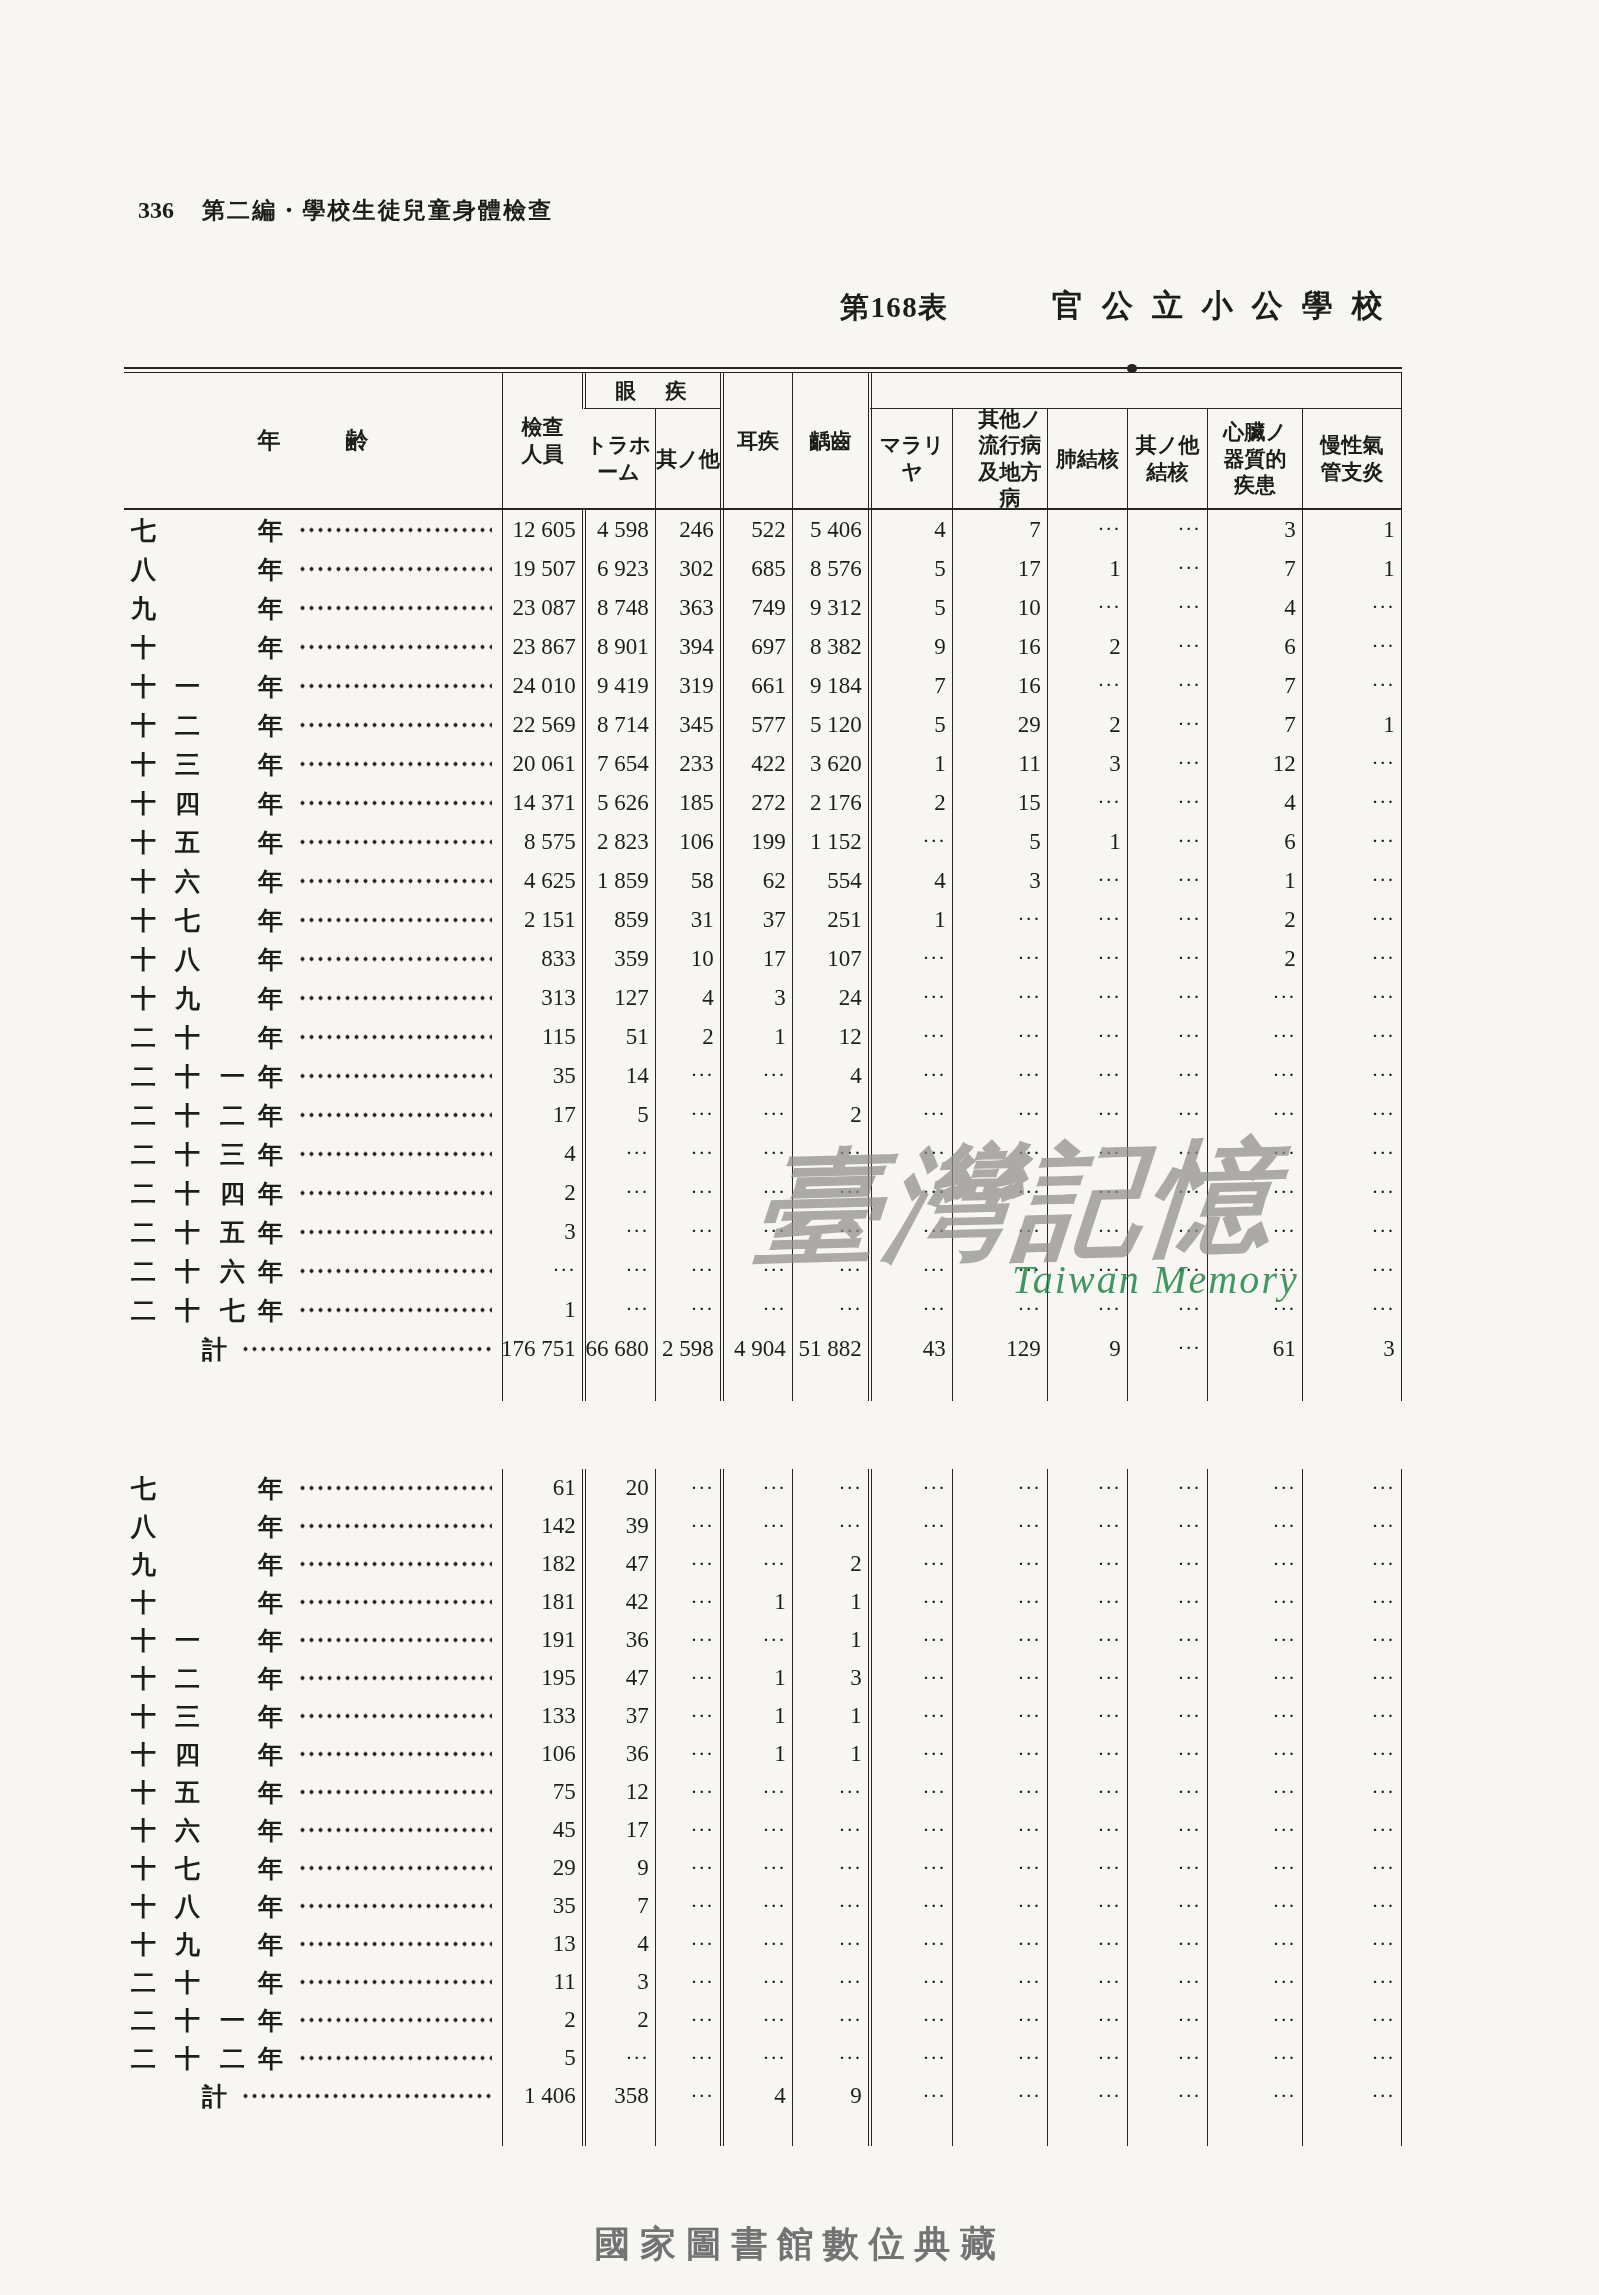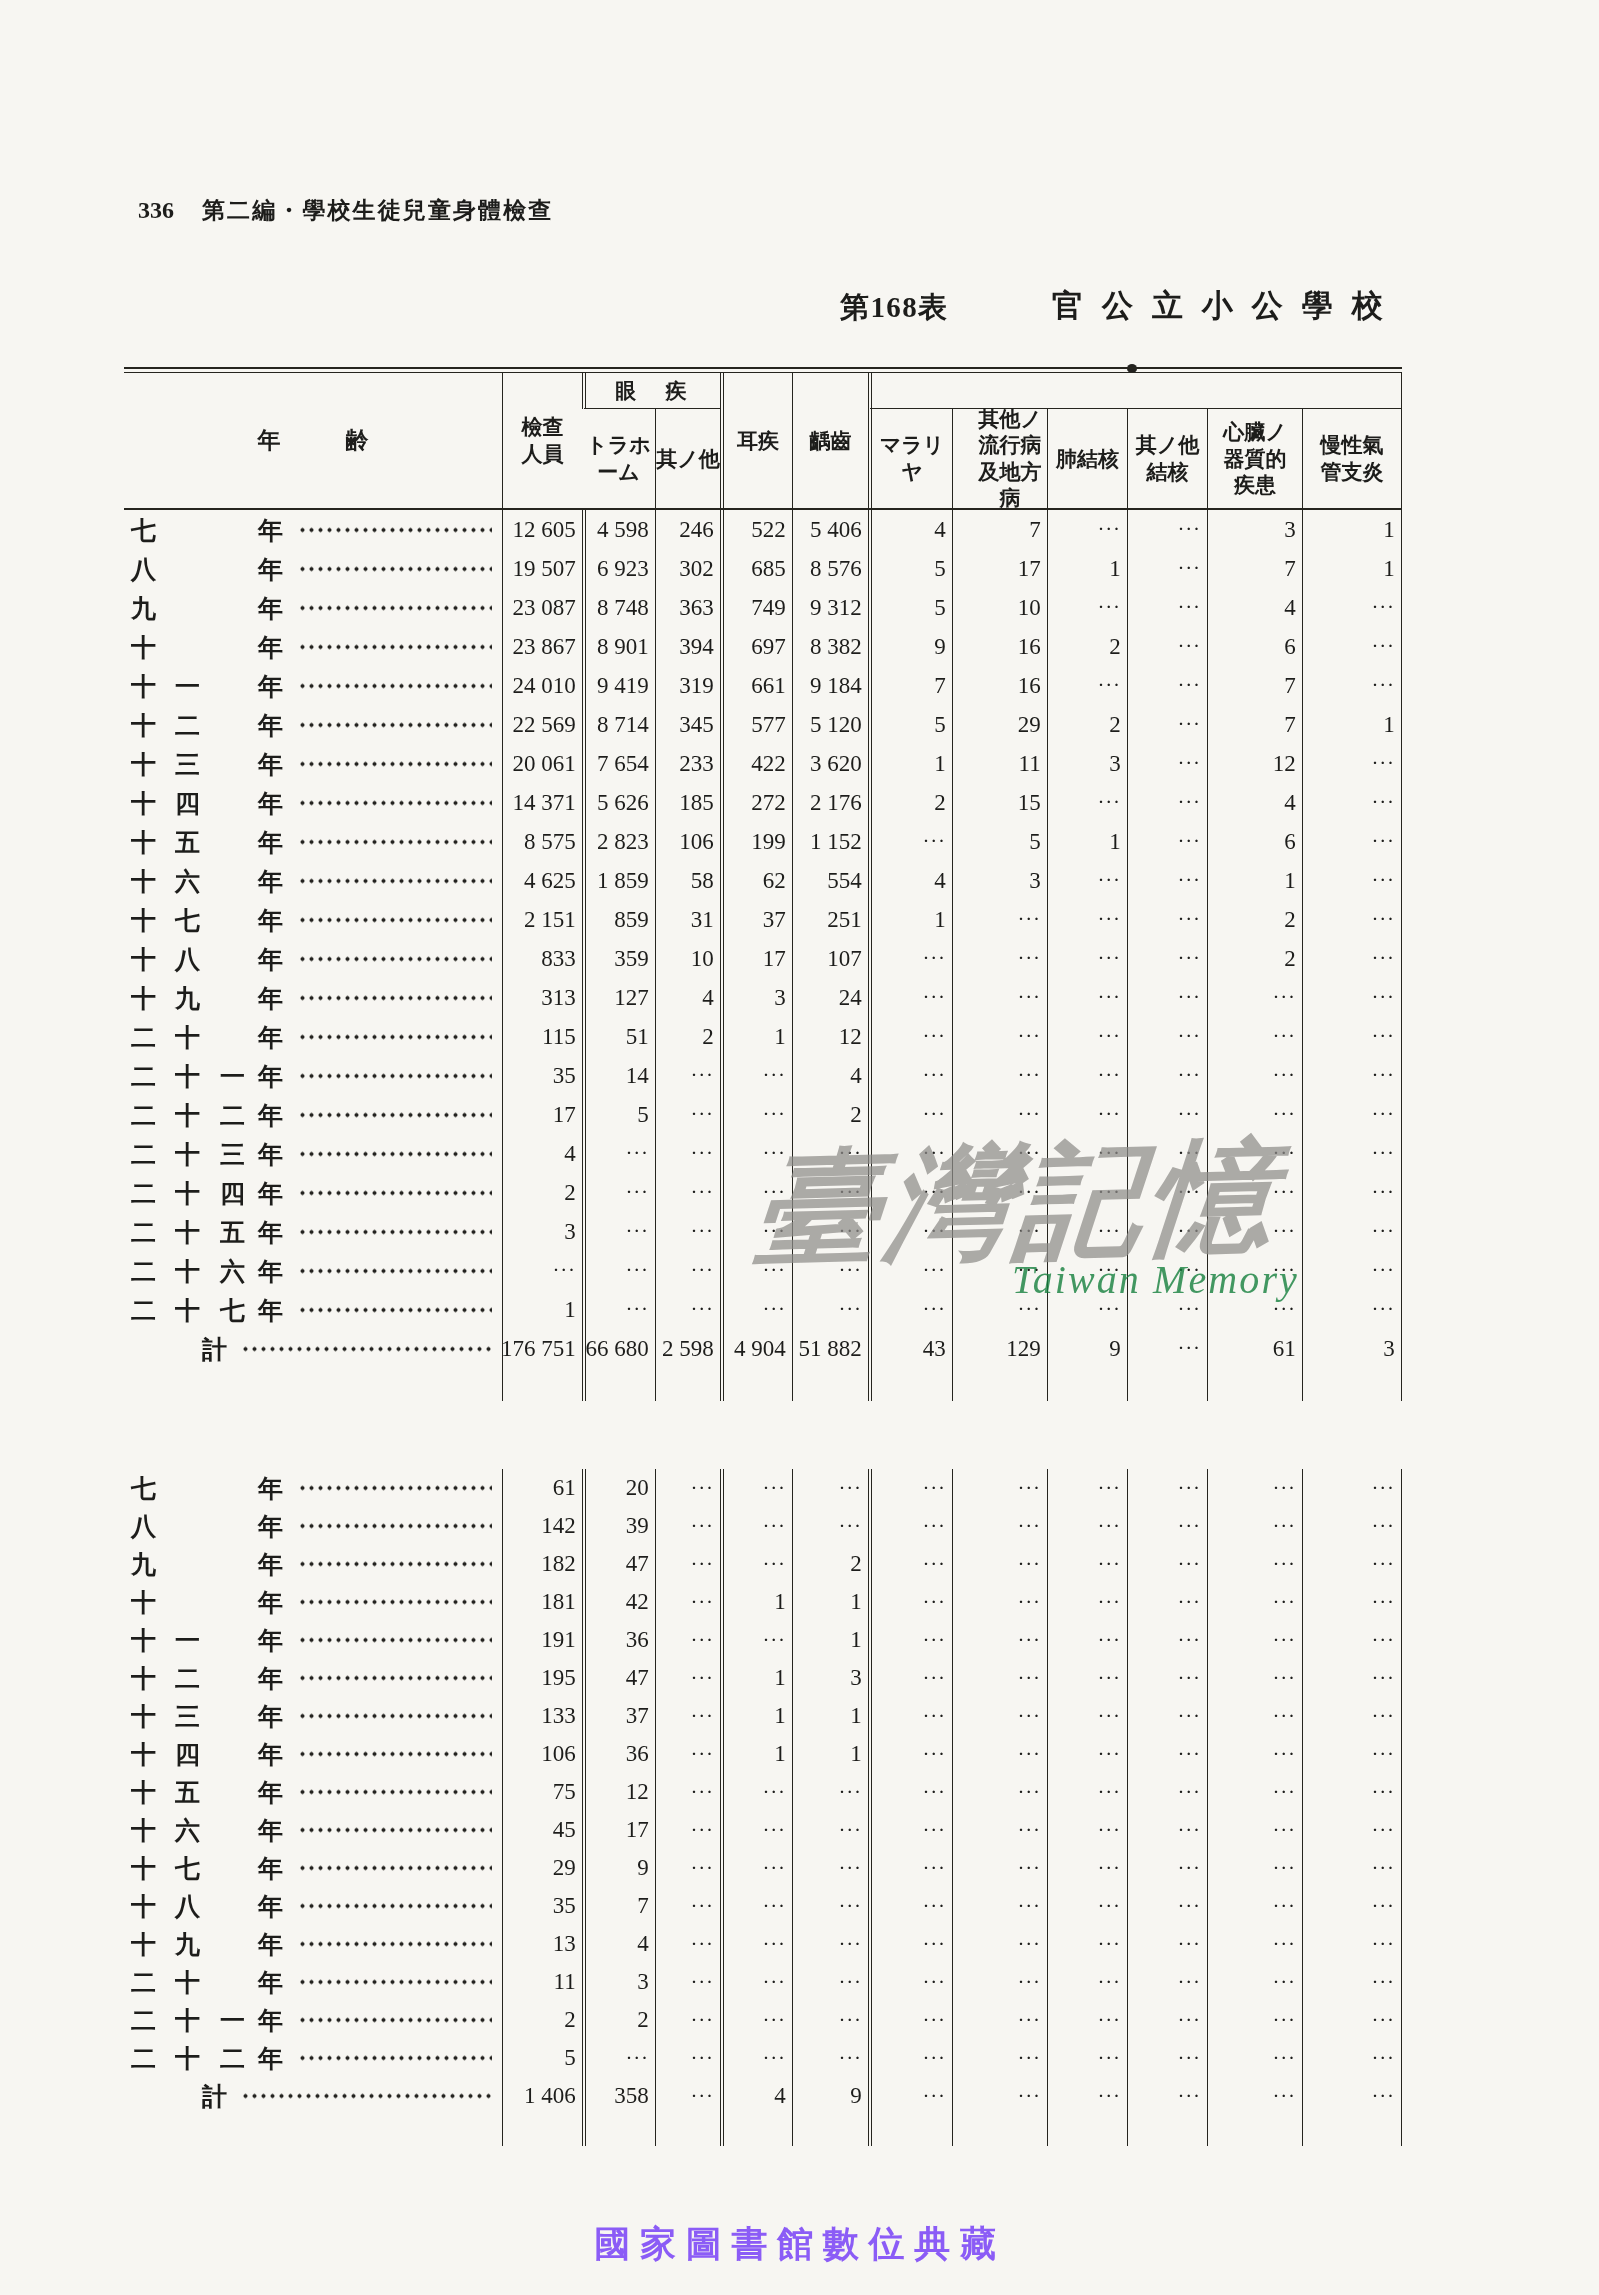--- a/index.html
+++ b/index.html
@@ -82,21 +82,21 @@
   .wm-cjk {
     position:absolute; left:755px; top:1121px; font-size:124px; font-weight:bold;
     font-style:italic; letter-spacing:7px; color:#8f8d8a; opacity:0.72;
     transform:rotate(-1.5deg) skewX(-6deg); white-space:nowrap; z-index:5; pointer-events:none;
   }
   .wm-latin {
     position:absolute; left:1012px; top:1256px; font-size:40px; font-style:italic;
     color:#15803d; opacity:0.8; letter-spacing:2.1px; z-index:5; pointer-events:none;
   }
   .footer { position:absolute; left:50%; transform:translateX(-50%); top:2220px;
-            font-size:36px; letter-spacing:9.7px; color:#8b5cf6; font-weight:bold; white-space:nowrap; }
+            font-size:36px; letter-spacing:9.7px; color:#737373; font-weight:bold; white-space:nowrap; }
 </style>
 </head>
 <body>
 
 <div id="page">
 
   <div class="pageheader">
     <span class="pagenum">336</span>
     <span class="sectiontitle">第二編・學校生徒兒童身體檢查</span>
   </div>

